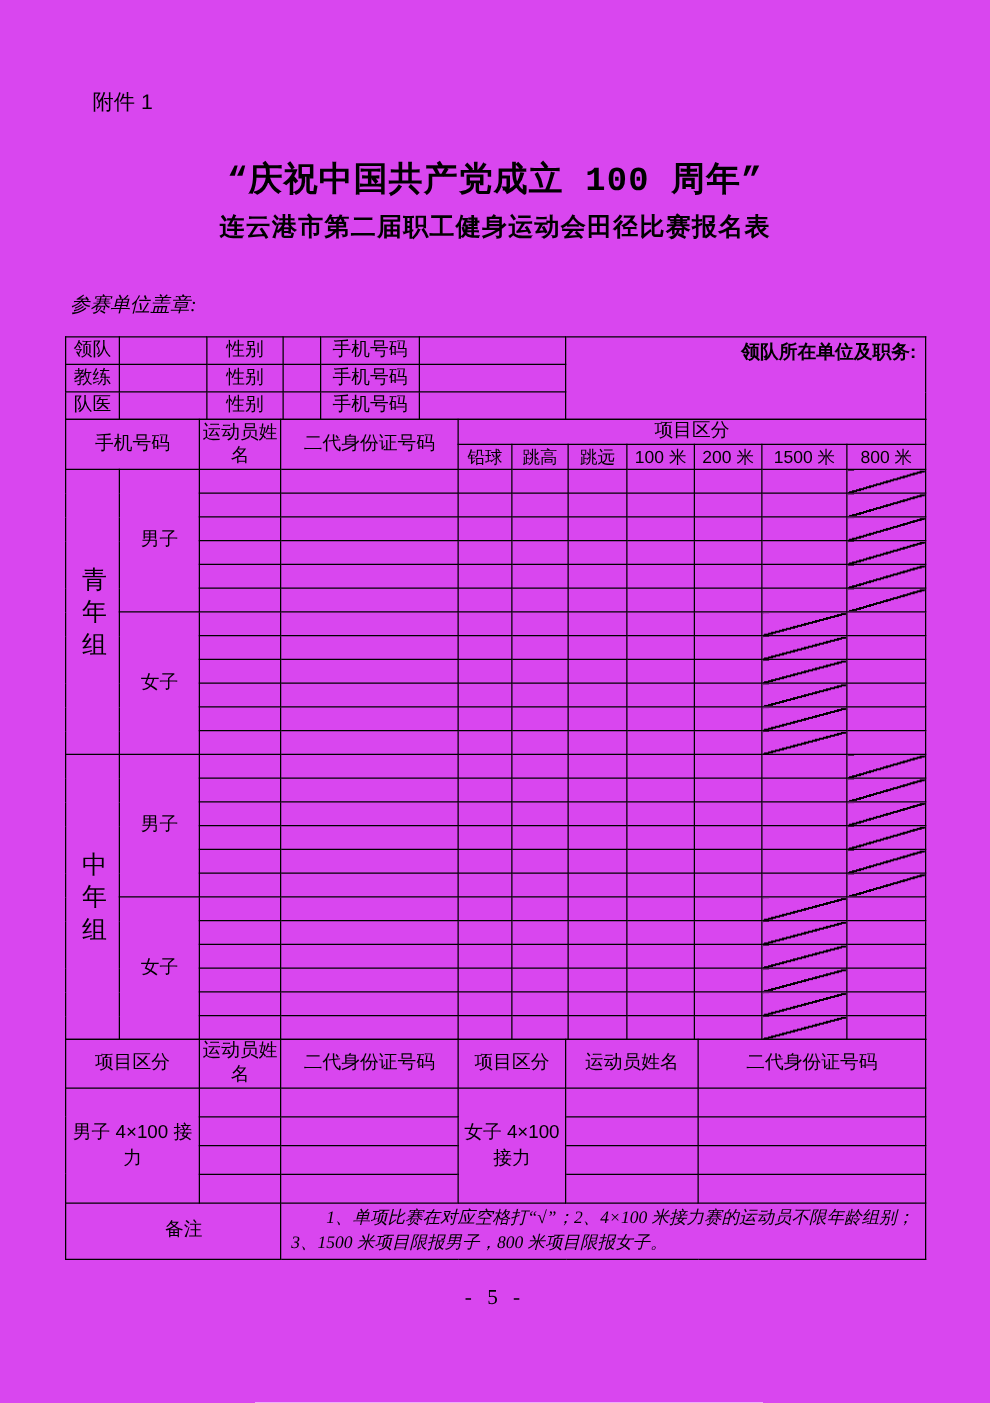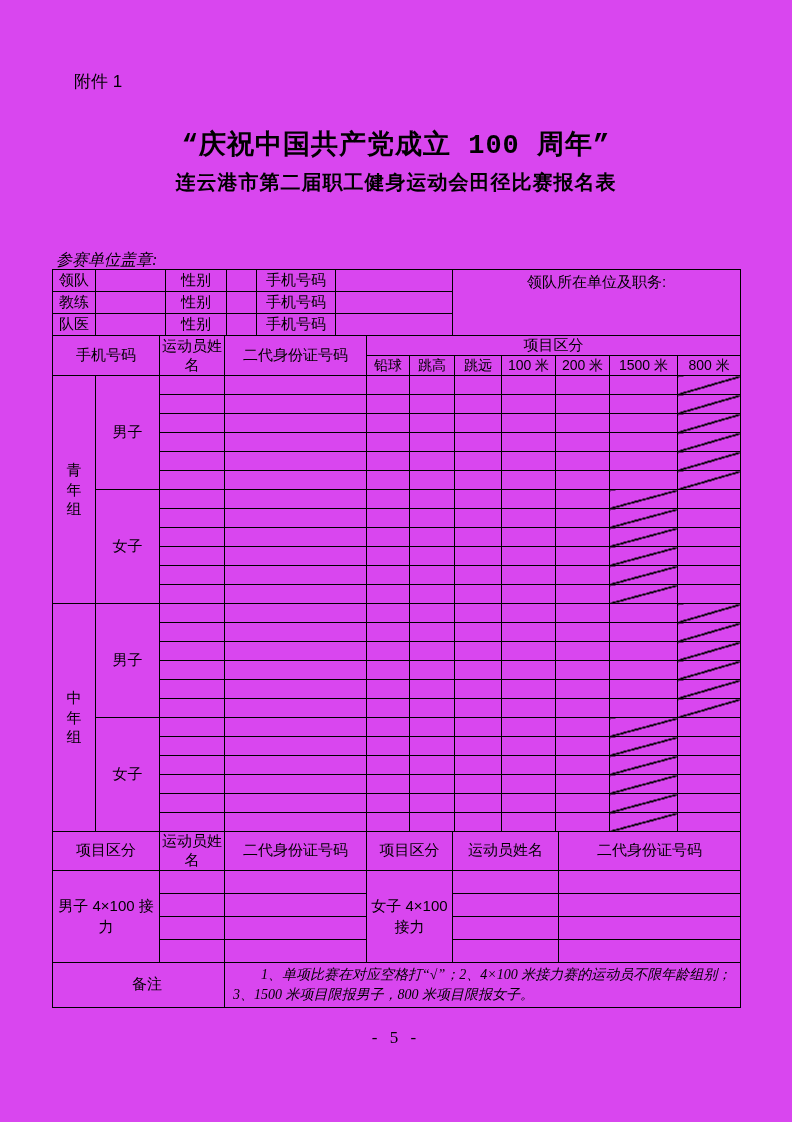--- a/index.html
+++ b/index.html
@@ -24,21 +24,21 @@
     width: 100%;
     text-align: center;
     font-weight: bold;
     letter-spacing: 1px;
     font-family: Liberation Mono, monospace;
   }
   .title-line1 { font-size: 27px; line-height: 38px; }
   .title-line2 { font-size: 20px; line-height: 38px; }
   .seal-note {
     position: absolute;
-    left: 56px; top: 250px;
+    left: 56px; top: 234px;
     font-size: 16px;
     font-family: "Liberation Serif", "DejaVu Serif", serif;
     font-style: italic;
   }
   .doc-tables {
     position: absolute;
     left: 52px; top: 269px;
     width: 688px;
   }
   table {
@@ -52,34 +52,35 @@
     padding: 0;
     text-align: center;
     vertical-align: middle;
     font-weight: normal;
     font-size: 15px;
     line-height: 1.25;
     overflow: hidden;
   }
   .t-a tr { height: 22px; }
   .unit-cell {
-    text-align: center;
+    text-align: right;
     vertical-align: top;
     padding: 3px 7px;
+    font-weight: bold;
   }
   #athlete-head tr { height: 20px; }
   #athlete-body tr { height: 19px; }
   .events-group-header { font-size: 15px; }
   .event-header { font-size: 14px; }
   .vert {
     display: inline-block;
     width: 17px;
     word-break: break-all;
     line-height: 1.3;
-    font-size: 15px;
+    font-size: 20px;
   }
   .diag {
     background-image: linear-gradient(to bottom right,
       transparent calc(50% - 0.9px),
       #000 calc(50% - 0.9px),
       #000 calc(50% + 0.9px),
       transparent calc(50% + 0.9px));
   }
   #relay-head tr { height: 34px; }
   #relay-body tr { height: 23px; }

